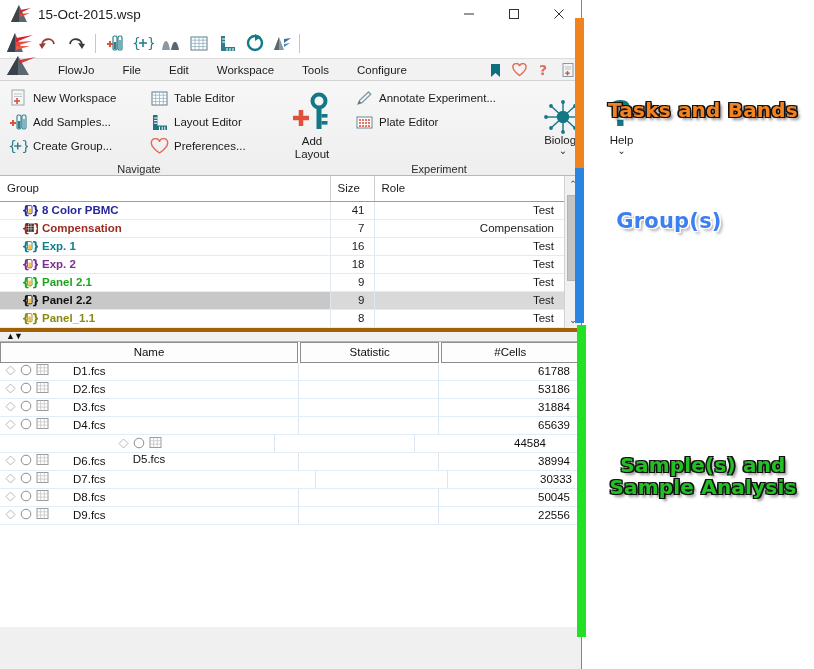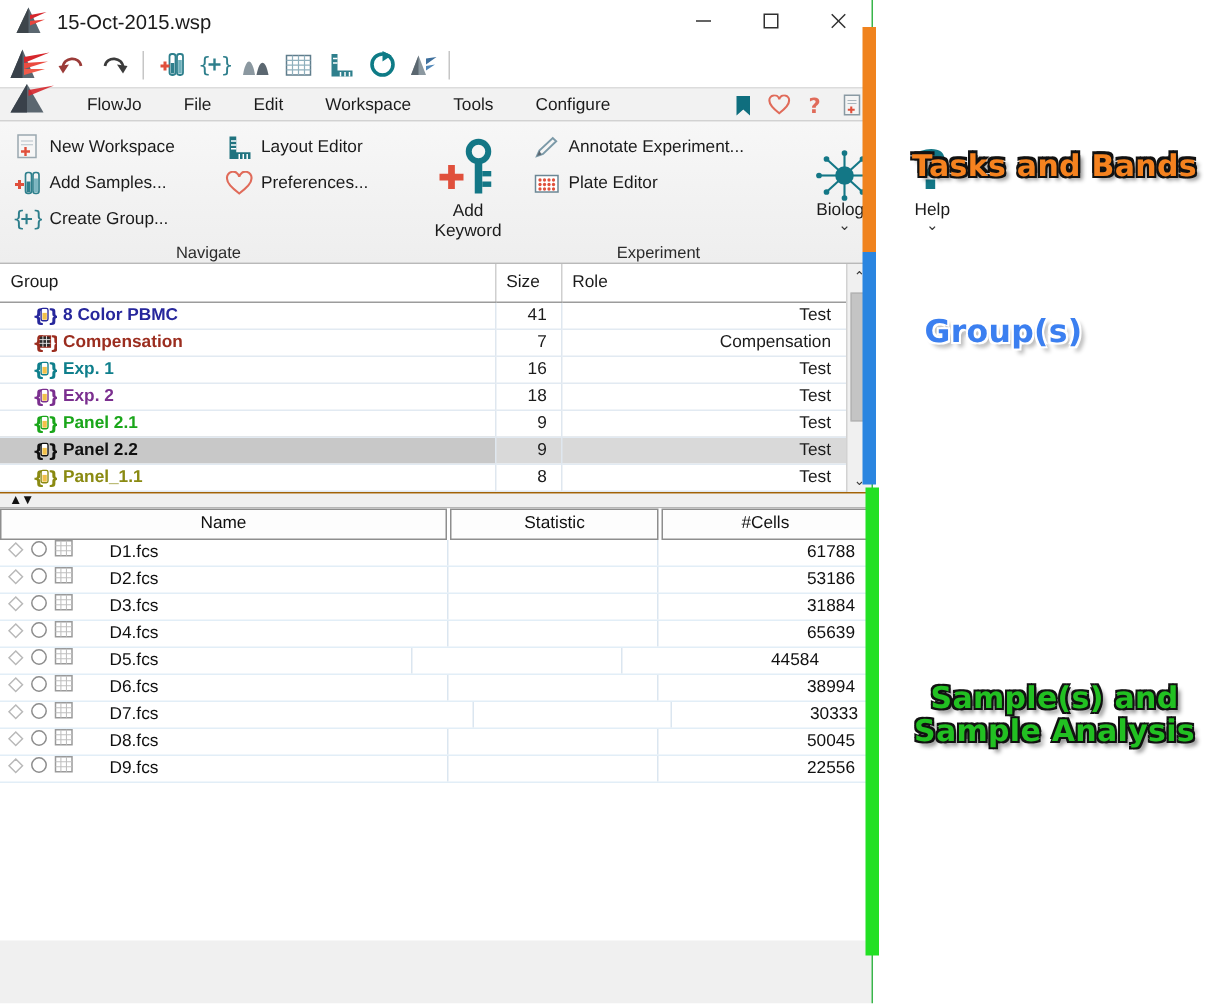--- a/index.html
+++ b/index.html
@@ -86,21 +86,21 @@
     width: 68px; height: 86px; display: flex; flex-direction: column;
     align-items: center; justify-content: flex-start; padding-top: 5px;
     font-size: 11.5px; color: #1b1b1b; text-align: center; line-height: 13px;
   }
   .bigbtn .bico { height: 44px; display: flex; align-items: center; justify-content: center; }
   .chev { font-size: 10px; color: #333; line-height: 8px; }
 
   
   #group-panel {
     position: relative; margin: 0; background: #ffffff;
-    border-bottom: 1px solid #a16207;
+    border-bottom: 4px solid #a16207;
   }
   table.grid { border-collapse: collapse; width: 100%; table-layout: fixed; }
   #group-table-head th {
     height: 25px; background: #ffffff; border-bottom: 1px solid #9c9c9c;
     border-right: 1px solid #cfcfcf;
     font-weight: normal; font-size: 11.5px; color: #1b1b1b;
     text-align: left; padding-left: 7px;
   }
   #group-table-head th.c-size { text-align: left; padding-left: 7px; }
   #group-table-head th.c-role { text-align: left; padding-left: 7px; border-right: 0; }
@@ -394,20 +394,36 @@
                   <text x="14" y="14" font-family="DejaVu Sans, sans-serif" font-size="15" fill="#2e7f8c">}</text>
                 </svg>
               </span>
               <span>Create Group...</span>
             </div>
           </div>
           <div class="vsep"></div>
           <div class="rcol" style="width:137px">
             <div class="ritem">
               <span class="ico">
+                <svg width="19" height="17" viewBox="0 0 19 17">
+                  <rect x="2" y="2" width="15" height="13" fill="#ffffff" stroke="#5f7d8c" stroke-width="1"></rect>
+                  <g stroke="#93b3bf" stroke-width="0.8">
+                    <line x1="2" y1="5.2" x2="17" y2="5.2"></line>
+                      <line x1="2" y1="8.4" x2="17" y2="8.4"></line>
+                      <line x1="2" y1="11.6" x2="17" y2="11.6"></line>
+                    <line x1="5.7" y1="2" x2="5.7" y2="15"></line>
+                      <line x1="9.5" y1="2" x2="9.5" y2="15"></line>
+                      <line x1="13.3" y1="2" x2="13.3" y2="15"></line>
+                  </g>
+                </svg>
+              </span>
+              <span>Table Editor</span>
+            </div>
+            <div class="ritem">
+              <span class="ico">
                 <svg width="19" height="18" viewBox="0 0 19 18">
                   <path d="M3 2 L7.5 2 L7.5 12.5 L17 12.5 L17 17 L3 17 Z" fill="#20737f"></path>
                   <g stroke="#ffffff" stroke-width="1">
                     <line x1="9.5" y1="13.6" x2="9.5" y2="17"></line>
                       <line x1="12.2" y1="13.6" x2="12.2" y2="17"></line>
                       <line x1="14.8" y1="13.6" x2="14.8" y2="17"></line>
                     <line x1="4" y1="5" x2="7.5" y2="5"></line>
                       <line x1="4" y1="7.6" x2="7.5" y2="7.6"></line>
                       <line x1="4" y1="10.2" x2="7.5" y2="10.2"></line>
                   </g>
@@ -437,21 +453,21 @@
               <svg width="46" height="42" viewBox="0 0 46 42">
                 <circle cx="30" cy="9" r="6.5" fill="none" stroke="#137786" stroke-width="4"></circle>
                 <rect x="27.5" y="14" width="5" height="23" fill="#137786"></rect>
                 <rect x="32.5" y="22" width="6" height="3.6" fill="#137786"></rect>
                 <rect x="32.5" y="29" width="6" height="3.6" fill="#137786"></rect>
                 <line x1="4" y1="26" x2="20" y2="26" stroke="#e0503c" stroke-width="4.5"></line>
                 <line x1="12" y1="18" x2="12" y2="34" stroke="#e0503c" stroke-width="4.5"></line>
               </svg>
             </span>
             <span style="white-space:pre-line">Add
-Keyword</span>
+Layout</span>
           </div>
         </div>
         <div class="rlabel" style="visibility:hidden">&nbsp;</div>
       </div>
 
       <div class="rgroup" style="width:188px">
         <div class="rbody">
           <div class="rcol" style="width:186px">
             <div class="ritem">
               <span class="ico">
@@ -785,21 +801,21 @@
                       <line x1="8.3" y1="1.5" x2="8.3" y2="11.5"></line>
                     </g>
                   </svg></span>
               </span>
               <span class="sname">D4.fcs</span>
             </div>
             <div class="scell" style="width: 140px;"></div>
             <div class="scell-last" style="width: 140px;">65639</div>
           </div>
           <div class="srow">
-            <div class="scell-name" style="width: 275px;">
+            <div class="scell-name" style="width: 275px; flex-direction: column;">
               <span class="sicons">
                 <span class="i-diamond"><svg width="11" height="11" viewBox="0 0 11 11">
                     <polygon points="5.5,1 10,5.5 5.5,10 1,5.5" fill="#ffffff" stroke="#b9b9b9" stroke-width="1"></polygon>
                   </svg></span>
                 <span class="i-circle"><svg width="12" height="12" viewBox="0 0 12 12">
                     <circle cx="6" cy="6" r="4.8" fill="#ffffff" stroke="#8d8d8d" stroke-width="1"></circle>
                   </svg></span>
                 <span class="i-grid"><svg width="13" height="13" viewBox="0 0 13 13">
                     <rect x="1" y="1.5" width="11" height="10" fill="#ffffff" stroke="#9a9a9a" stroke-width="1"></rect>
                     <g stroke="#bfbfbf" stroke-width="0.7">

